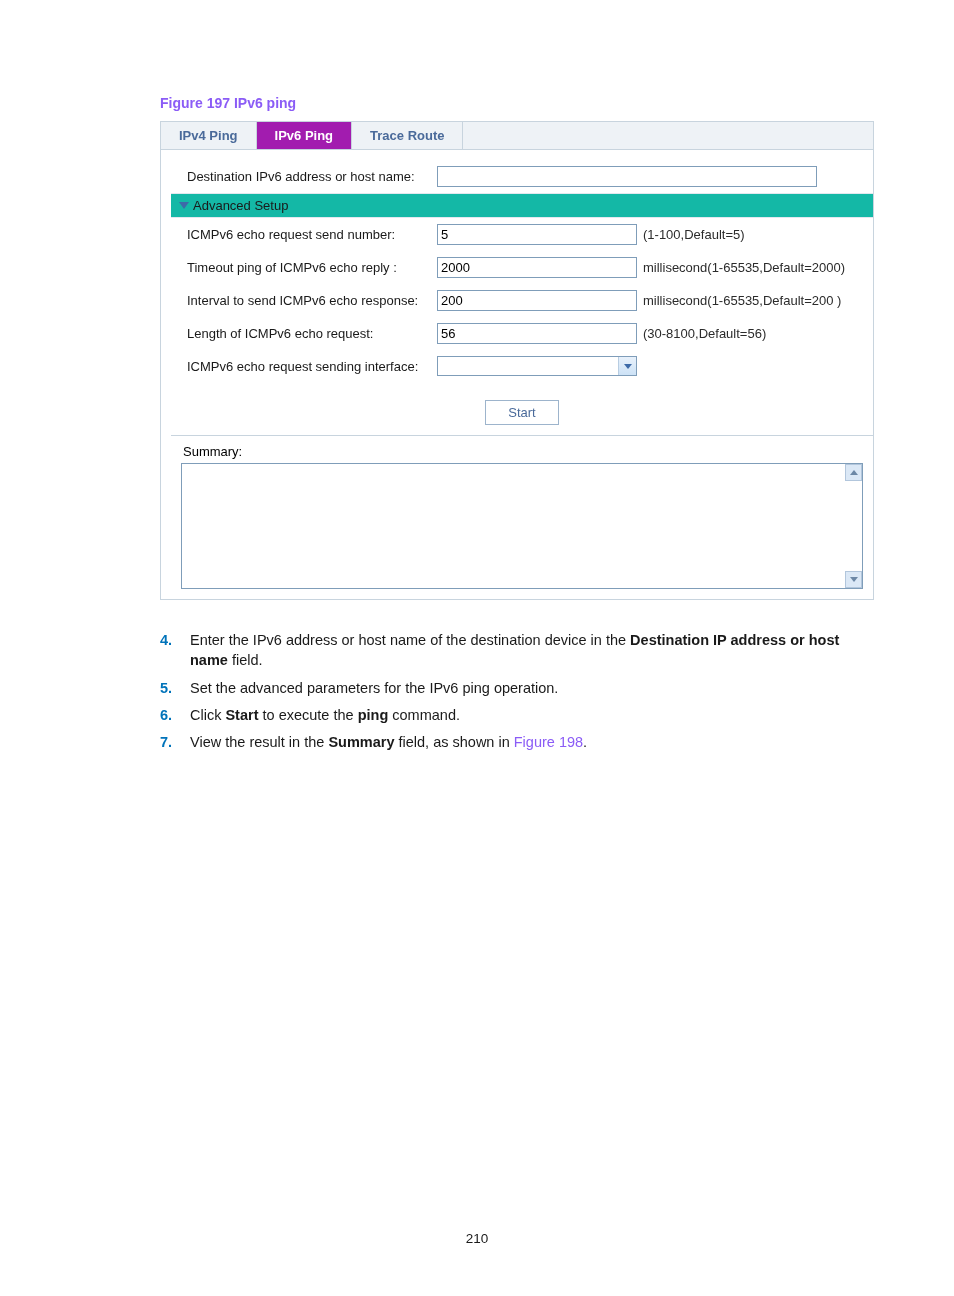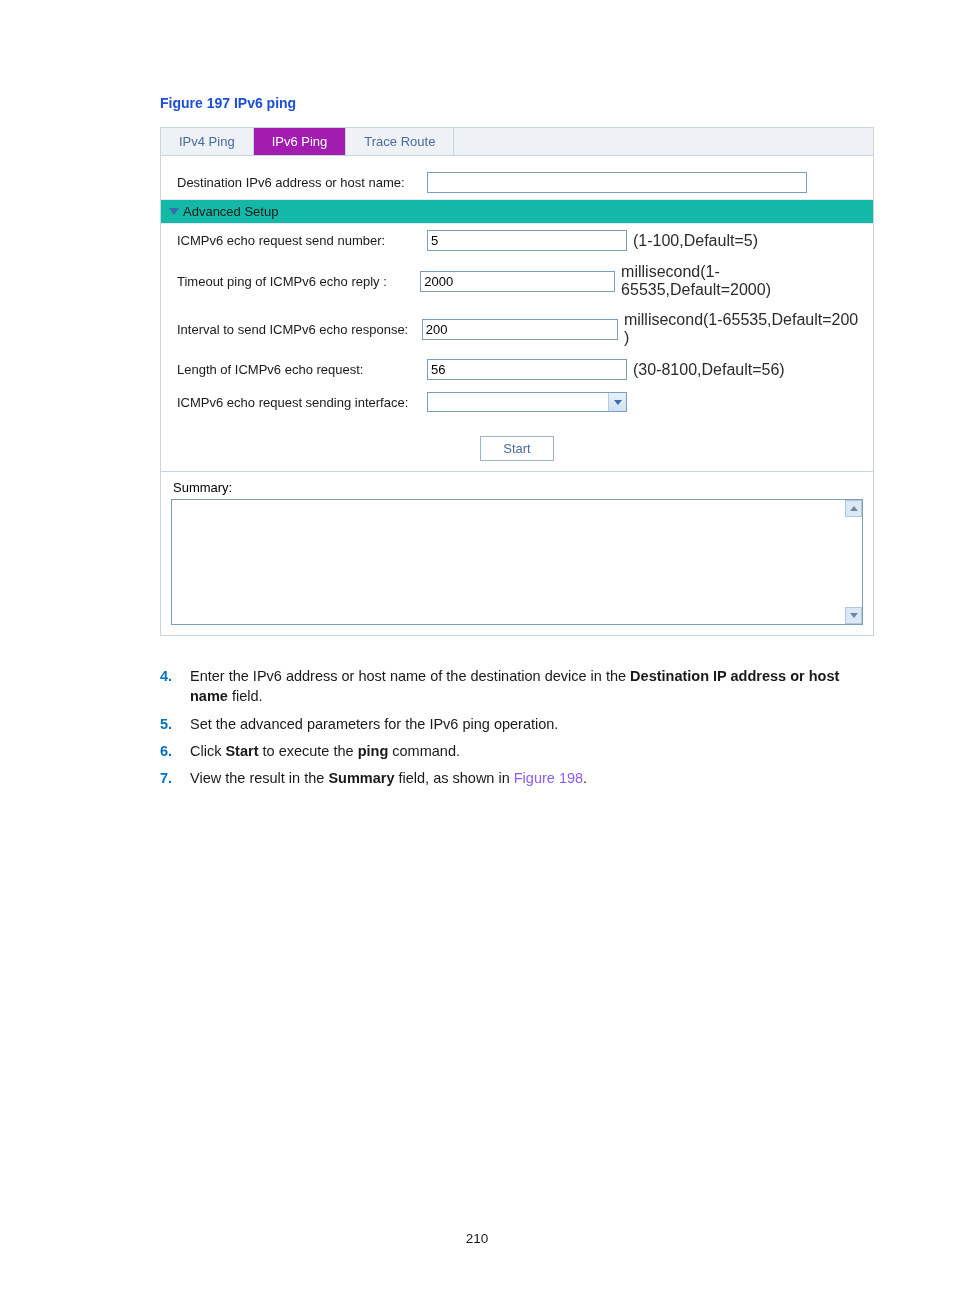--- a/index.html
+++ b/index.html
@@ -9,67 +9,69 @@
     color: #000;
     width: 954px;
     min-height: 1296px;
     position: relative;
     padding: 0;
   }
   .page {
     padding: 95px 80px 40px 160px;
   }
   .fig-title {
-    color: #1d4ed8;
+    color: #8b5cf6;
     font-weight: bold;
     font-size: 14px;
-    margin-bottom: 16px;
+    margin-bottom: 10px;
   }
   .tabs {
     display: flex;
     border: 1px solid #c8d4de;
     background: #eef2f6;
   }
   .tab {
     padding: 6px 18px;
     font-size: 13px;
     color: #4a6a9a;
     border-right: 1px solid #c8d4de;
     cursor: pointer;
+    font-weight: bold;
   }
   .tab.active {
     background: #a21caf;
     color: #fff;
   }
   .panel {
     border-left: 1px solid #c8d4de;
     border-right: 1px solid #c8d4de;
     border-bottom: 1px solid #c8d4de;
     background: #fff;
     padding-top: 10px;
+    padding-left: 10px;
   }
   .panel-padding {
     padding-left: 10px;
     padding-right: 10px;
   }
   .row {
     display: flex;
     align-items: center;
     padding: 6px 0;
     font-size: 13px;
     color: #1a1a1a;
   }
   .row .label {
     width: 256px;
     padding-left: 6px;
     white-space: nowrap;
   }
   .row .hint {
     padding-left: 6px;
-    font-size: 16px;
+    font-size: 13px;
     color: #2b2b2b;
   }
   .row input[type="text"] {
     font-size: 13px;
     padding: 2px 3px;
     border: 1px solid #7f9db9;
   }
   .in-wide { width: 380px; }
   .in-mid  { width: 200px; }
   .adv-toggle {

